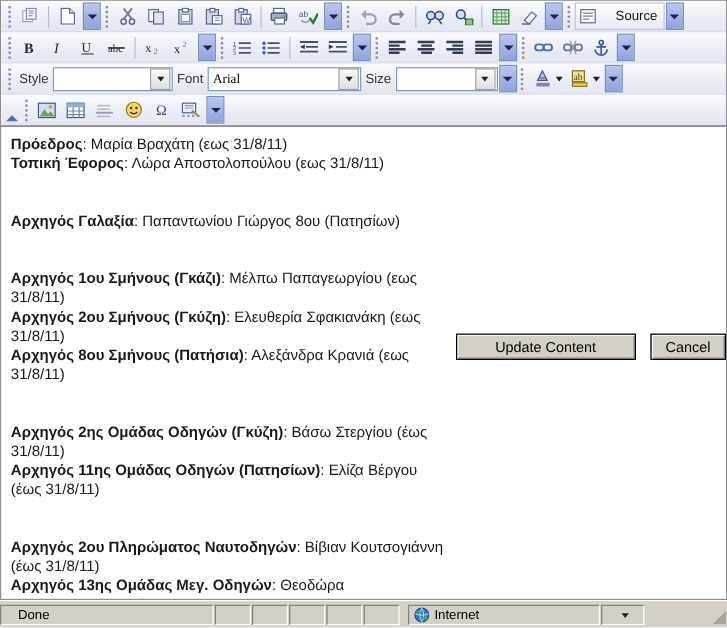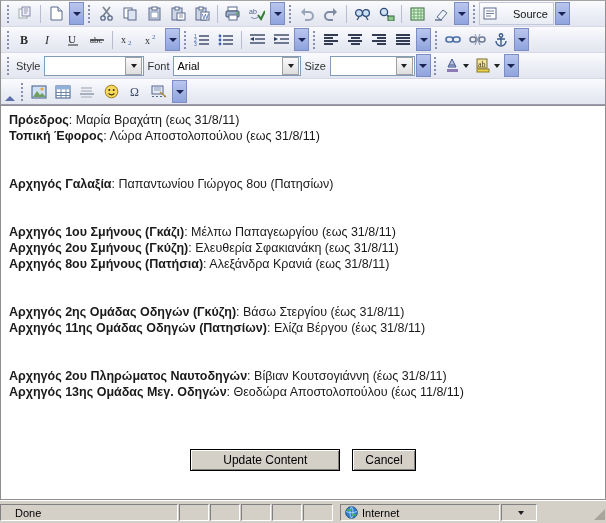--- a/index.html
+++ b/index.html
@@ -112,21 +112,21 @@
     display:flex; align-items:center; justify-content:center;
     flex: 0 0 auto;
   }
   .combo .drop::after {
     content:"";
     border-left: 3px solid transparent;
     border-right: 3px solid transparent;
     border-top: 4px solid #202020;
   }
   .combo-style { width: 98px; }
-  .combo-font  { width: 126px; }
+  .combo-font  { width: 126px; font-family: Liberation Serif, serif; }
   .combo-size  { width: 83px; }
 
   .expander {
     width: 14px; height: 21px;
     display:flex; align-items:flex-end; justify-content:center;
     flex: 0 0 auto;
     padding-bottom: 2px;
   }
   .expander::after{
     content:"";
@@ -136,39 +136,39 @@
   }
 
   
   .doc-wrap {
     flex: 1 1 auto;
     border: 1px solid #8f8f8f;
     border-top: none;
     background: #ffffff;
     overflow: hidden;
     display: flex;
-    flex-direction: column;
+    flex-direction: row;
   }
   .doc {
     padding: 6px 8px 0 8px;
     font-family: "Liberation Sans", sans-serif;
     font-size: 12.5px;
     color: #1a1a1a;
     line-height: 16px;
     flex: 1 1 auto;
   }
   .doc p { margin: 0; }
   .doc .gap { height: 16px; }
   .doc b { font-weight: bold; }
 
   .btn-bar {
     flex: 0 0 auto;
     display: flex;
     justify-content: center;
-    align-items: flex-start;
+    align-items: center;
     gap: 12px;
     padding-bottom: 28px;
   }
   .win-btn {
     font-family: "Liberation Sans", sans-serif;
     font-size: 12px;
     color: #000;
     background: #d4d0c8;
     border: 1px solid #000;
     border-right-color: #000;

